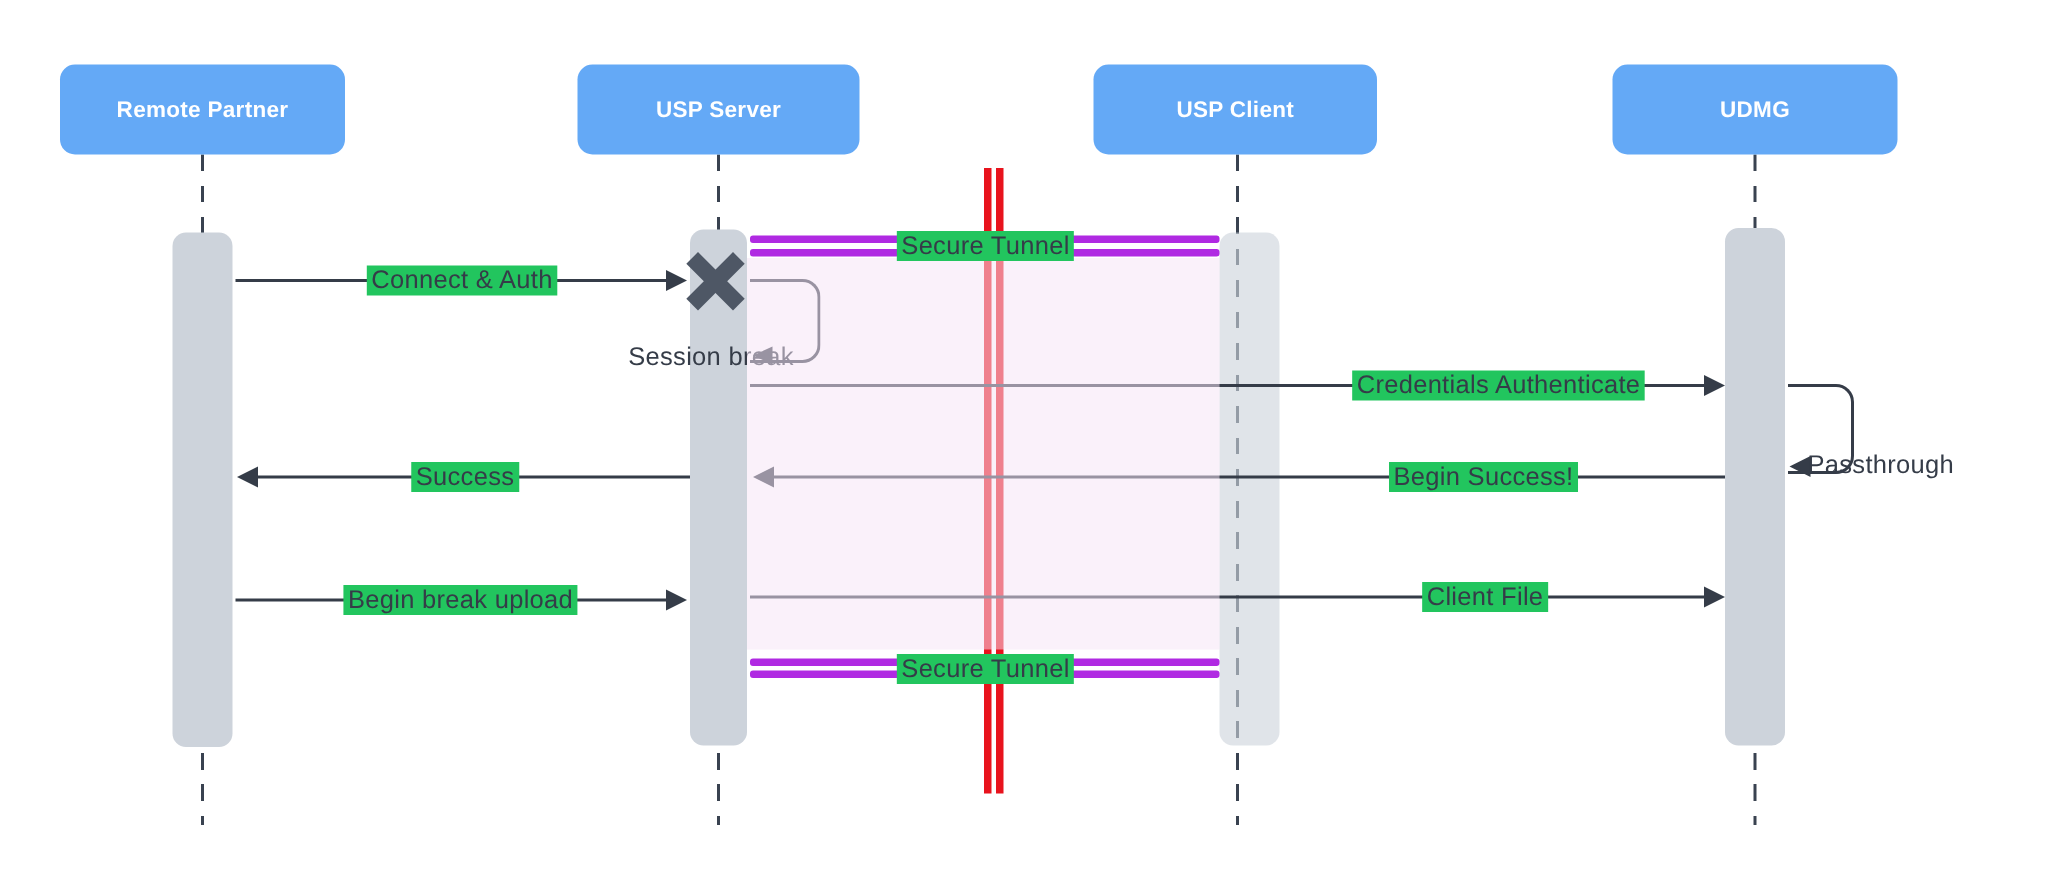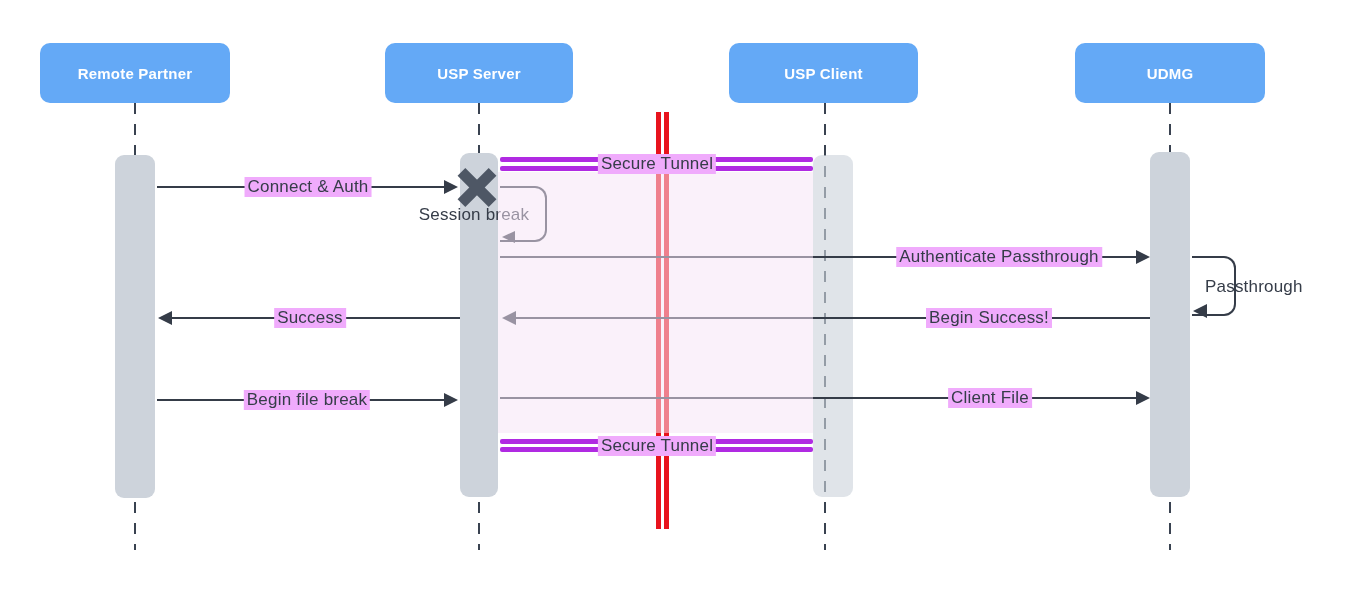--- a/index.html
+++ b/index.html
@@ -34,24 +34,24 @@
   .tri{position:absolute;width:0;height:0;z-index:4;}
   .tri-r{border-top:7px solid transparent;border-bottom:7px solid transparent;border-left:14px solid var(--dark);}
   .tri-l{border-top:7px solid transparent;border-bottom:7px solid transparent;border-right:14px solid var(--dark);}
   .tri-l.small{border-top-width:6px;border-bottom-width:6px;border-right-width:13px;}
   .loop{
     position:absolute;border:2px solid var(--dark);border-left:none;
     border-radius:0 12px 12px 0;z-index:4;background:transparent;
   }
   .label{
     position:absolute;transform:translate(-50%,-50%);white-space:nowrap;
-    background:#f0abfc;color:var(--dark);font-size:17px;line-height:20px;
+    background:#22c55e;color:var(--dark);font-size:17px;line-height:20px;
     padding:0 3px;z-index:4;letter-spacing:.2px;
   }
-  .label.bare{background:transparent;}
+  .label.bare{background:transparent;margin-top:23px;}
   .label.left-anchor{transform:translate(0,-50%);}
   .overlay{
     position:absolute;left:498px;top:172px;width:315px;height:261px;
     background:rgba(246,229,246,0.52);z-index:5;
   }
   .ptrack{position:absolute;left:500px;width:313px;height:14px;z-index:6;}
   .pbar{position:absolute;left:0;width:313px;height:5px;background:var(--purple);border-radius:2px;}
   .tunnel-label{z-index:7;}
   .xmark{position:absolute;left:456px;top:166px;width:42px;height:42px;z-index:4;}
   .xmark .stroke{
@@ -86,37 +86,37 @@
     <div class="stroke s1"></div>
     <div class="stroke s2"></div>
   </div>
 
   <div class="loop" style="left:500px;top:186px;width:45px;height:52px"></div>
   <div class="tri tri-l small" style="left:502px;top:231px"></div>
   <div class="label bare" style="left:474px;top:215px">Session break</div>
 
   <div class="msg-line" style="left:500px;top:256px;width:636px"></div>
   <div class="tri tri-r" style="left:1136px;top:250px"></div>
-  <div class="label" style="left:999px;top:257px">Authenticate Passthrough</div>
+  <div class="label" style="left:999px;top:257px">Credentials Authenticate</div>
 
   <div class="loop" style="left:1192px;top:256px;width:42px;height:56px"></div>
   <div class="tri tri-l" style="left:1193px;top:304px"></div>
   <div class="label bare left-anchor" style="left:1202px;top:287px">Passthrough</div>
 
   <div class="msg-line" style="left:516px;top:317px;width:634px"></div>
   <div class="tri tri-l" style="left:502px;top:311px"></div>
   <div class="label" style="left:989px;top:318px">Begin Success!</div>
 
   <div class="msg-line" style="left:172px;top:317px;width:288px"></div>
   <div class="tri tri-l" style="left:158px;top:311px"></div>
   <div class="label" style="left:310px;top:318px">Success</div>
 
   <div class="msg-line" style="left:157px;top:399px;width:288px"></div>
   <div class="tri tri-r" style="left:444px;top:393px"></div>
-  <div class="label" style="left:307px;top:400px">Begin file break</div>
+  <div class="label" style="left:307px;top:400px">Begin break upload</div>
 
   <div class="msg-line" style="left:500px;top:397px;width:636px"></div>
   <div class="tri tri-r" style="left:1136px;top:391px"></div>
   <div class="label" style="left:990px;top:398px">Client File</div>
 
   <div class="overlay"></div>
 
   <div class="ptrack" style="top:157px">
     <div class="pbar" style="top:0"></div>
     <div class="pbar" style="top:9px"></div>

